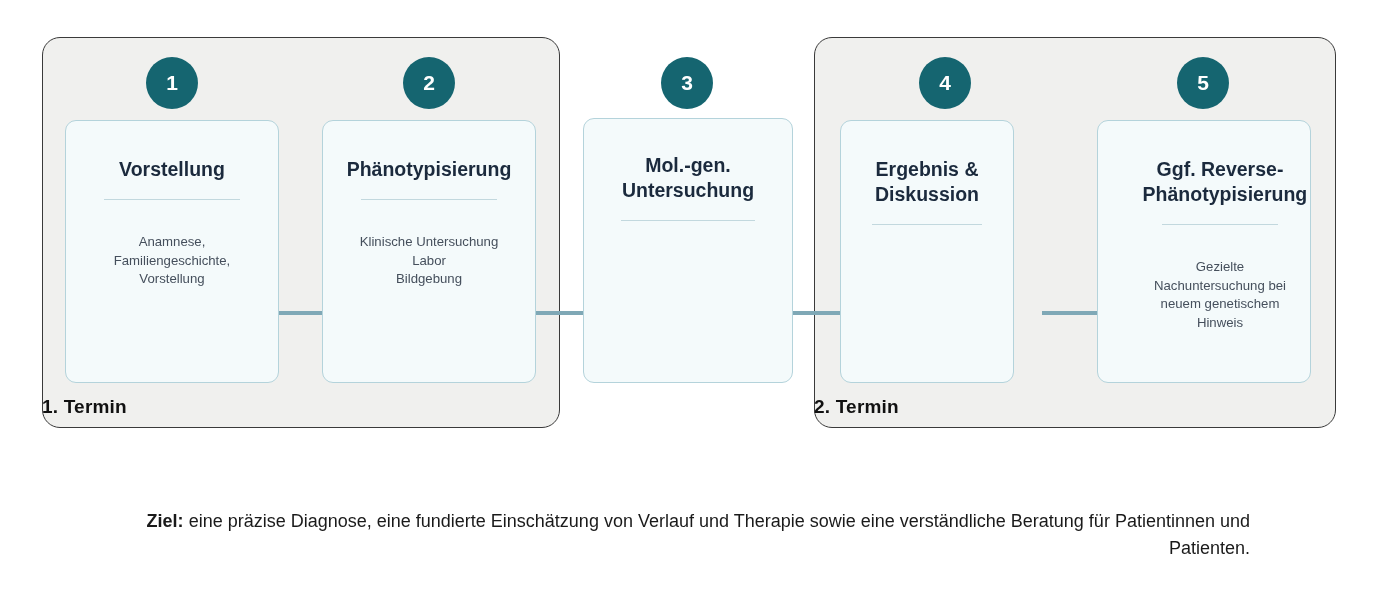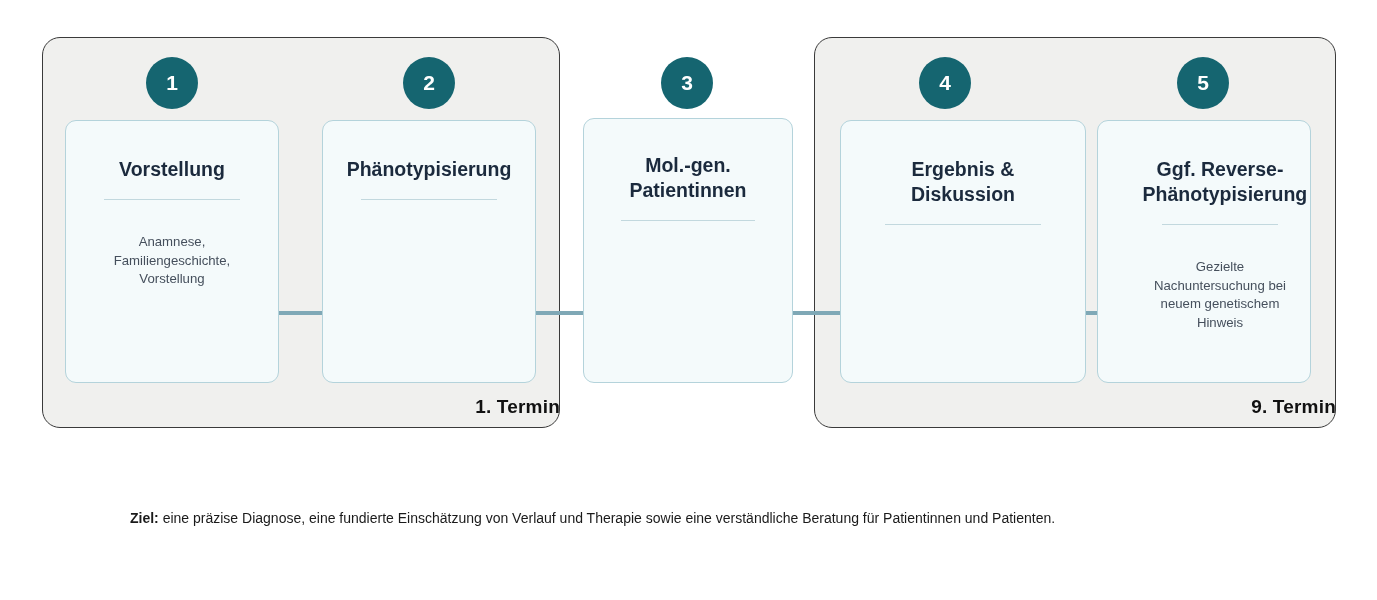--- a/index.html
+++ b/index.html
@@ -27,21 +27,21 @@
     position: absolute;
     background: #f0f0ee;
     border: 1.4px solid #3a3a3a;
     border-radius: 18px;
     box-sizing: border-box;
   }
   .group-label {
     position: absolute;
     left: 0;
     right: 0;
-    text-align: right;
+    text-align: left;
     font-size: 19px;
     font-weight: bold;
     color: #111111;
     letter-spacing: 0.2px;
   }
 
   
   .card {
     position: absolute;
     background: #f4fafb;
@@ -103,37 +103,37 @@
     background: #7fa8b6;
     z-index: 1;
   }
 
   
   .goal {
     position: absolute;
     left: 130px;
     top: 508px;
     width: 1120px;
-    text-align: left;
-    font-size: 14px;
+    text-align: right;
+    font-size: 18px;
     color: #1a1a1a;
     line-height: 1.52;
   }
   .goal b { font-weight: bold; }
 </style>
 </head>
 <body>
 
 <div id="canvas">
 
   <div class="group-box" style="left:42px; top:37px; width:518px; height:391px;"></div>
   <div class="group-label" style="left:42px; top:396px; width:518px;">1. Termin</div>
 
   <div class="group-box" style="left:814px; top:37px; width:522px; height:391px;"></div>
-  <div class="group-label" style="left:814px; top:396px; width:522px;">9. Termin</div>
+  <div class="group-label" style="left:814px; top:396px; width:522px;">2. Termin</div>
 
   <div class="connector" style="left:270px; top:311px; width:60px;"></div>
   <div class="connector" style="left:528px; top:311px; width:62px;"></div>
   <div class="connector" style="left:786px; top:311px; width:62px;"></div>
   <div class="connector" style="left:1042px; top:311px; width:62px;"></div>
 
   <div class="step-circle" style="left:146px; top:57px;">
     <span>1</span>
   </div>
   <div class="card" style="left:65px; top:120px; width:214px; height:263px;">
@@ -143,35 +143,38 @@
 Familiengeschichte,
 Vorstellung</div>
   </div>
 
   <div class="step-circle" style="left:403px; top:57px;">
     <span>2</span>
   </div>
   <div class="card" style="left:322px; top:120px; width:214px; height:263px;">
     <div class="card-title">Phänotypisierung</div>
     <div class="card-rule"></div>
+    <div class="card-desc">Klinische Untersuchung
+Labor
+Bildgebung</div>
   </div>
 
   <div class="step-circle" style="left:661px; top:57px;">
     <span>3</span>
   </div>
   <div class="card tall" style="left:583px; top:118px; width:210px; height:265px;">
     <div class="card-title">Mol.-gen.
-Patientinnen</div>
+Untersuchung</div>
     <div class="card-rule"></div>
   </div>
 
   <div class="step-circle" style="left:919px; top:57px;">
     <span>4</span>
   </div>
-  <div class="card" style="left:840px; top:120px; width:246px; height:263px;">
+  <div class="card" style="left:840px; top:120px; width:174px; height:263px;">
     <div class="card-title">Ergebnis &amp;
 Diskussion</div>
     <div class="card-rule"></div>
   </div>
 
   <div class="step-circle" style="left:1177px; top:57px;">
     <span>5</span>
   </div>
   <div class="card" style="left:1097px; top:120px; width:214px; height:263px;padding-left:32px;">
     <div class="card-title">Ggf. Reverse-

